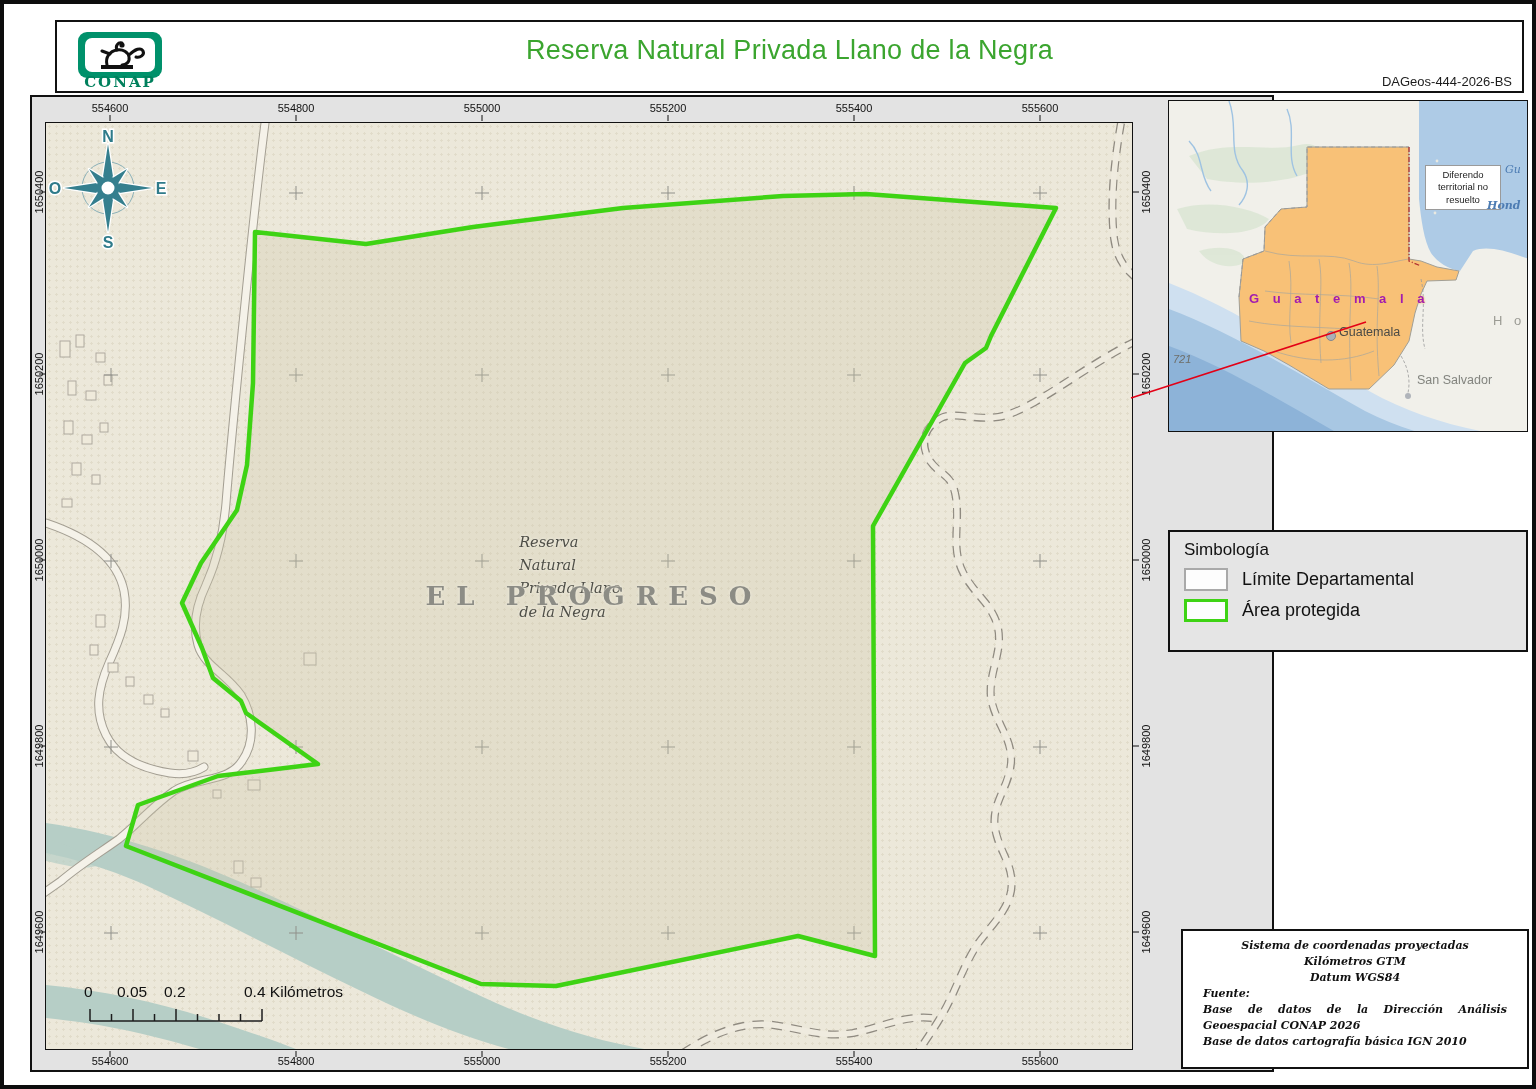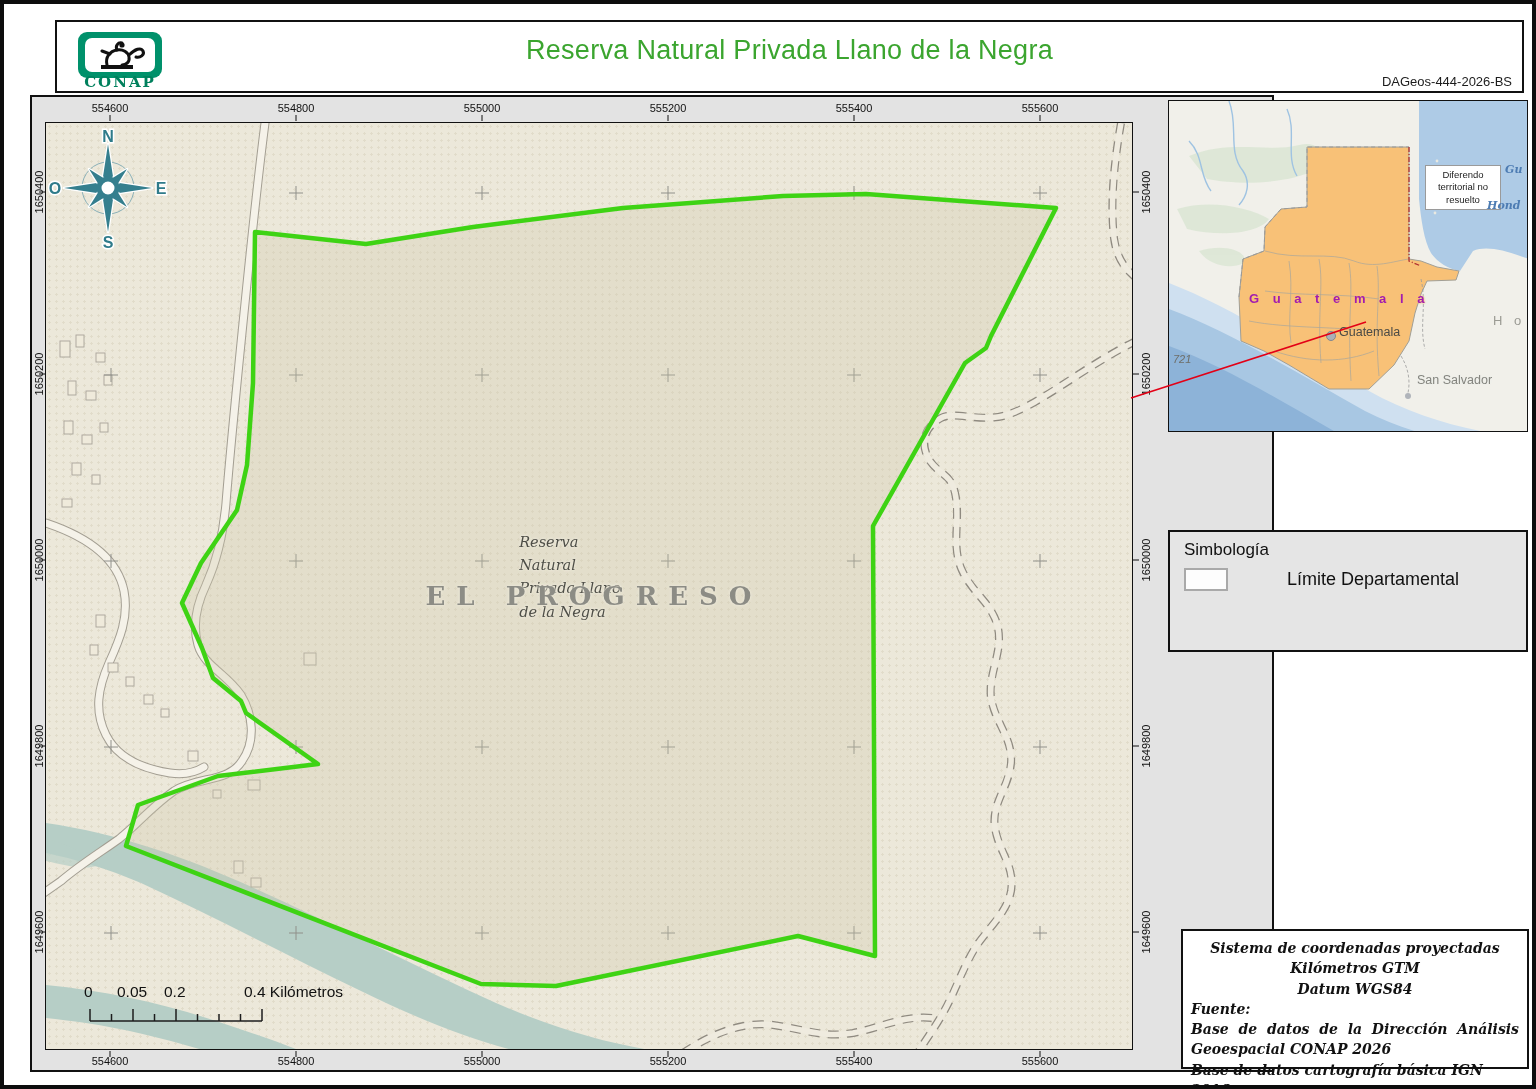--- a/index.html
+++ b/index.html
@@ -57,37 +57,37 @@
   .inset-city2{position:absolute;left:248px;top:272px;font-size:12.5px;color:#84847e;
         text-shadow:0 0 2px #eceeea,0 0 2px #eceeea;}
   .inset-city2-dot{position:absolute;left:236px;top:292px;width:6px;height:6px;border-radius:50%;
         background:#b0b4ba;}
   .note-box{position:absolute;left:256px;top:64px;width:70px;background:#fff;
         border:1px solid #9a9a9a;padding:3px 2px;text-align:center;
         font-size:9.5px;line-height:1.3;color:#1c1c1c;}
   .inset-721{position:absolute;left:4px;top:252px;font-style:italic;font-size:11px;color:#6e6e68;}
   .inset-hond{position:absolute;left:318px;top:98px;font-style:italic;font-weight:bold;
         font-size:11px;color:#4d7cb3;font-family:"DejaVu Serif",serif;}
-  .inset-gu{position:absolute;left:336px;top:62px;font-style:italic;font-weight:bold;
+  .inset-gu{position:absolute;left:336px;top:62px;font-style:italic;font-weight:normal;
         font-size:11px;color:#4d7cb3;font-family:"DejaVu Serif",serif;}
   .inset-ho{position:absolute;left:324px;top:212px;font-size:13px;letter-spacing:4px;color:#9b9b94;}
   
   .legend-box{position:absolute;left:1164px;top:526px;width:360px;height:122px;
         background:#e5e5e5;border:2px solid #111;box-sizing:border-box;padding:8px 14px;}
   .legend-title{font-size:17px;color:#111;margin-bottom:8px;}
-  .legend-row{display:flex;align-items:center;margin-bottom:8px;gap:45px;}
+  .legend-row{display:flex;align-items:center;margin-bottom:8px;}
   .legend-swatch{width:44px;height:23px;background:#fdfdfd;box-sizing:border-box;margin-right:14px;}
   .sw-gray{border:2.5px solid #a9a9a9;}
   .sw-green{border:3.5px solid #3ED314;}
   .legend-label{font-size:18px;color:#111;}
   
   .credits-box{position:absolute;left:1177px;top:925px;width:348px;height:140px;
-        background:#fff;border:2px solid #111;box-sizing:border-box;padding:7px 8px;
+        background:#fff;border:2px solid #111;box-sizing:border-box;padding:7px 20px;
         font-family:"DejaVu Serif",serif;font-weight:bold;font-style:italic;
-        font-size:14px;line-height:1.45;color:#111;}
+        font-size:11px;line-height:1.45;color:#111;}
   .credits-center{text-align:center;}
   .credits-just{text-align:justify;}
   
   .leader{position:absolute;left:0;top:0;pointer-events:none;z-index:40;}
 </style>
 </head>
 <body>
 
 <div class="page">
 
@@ -339,28 +339,32 @@
     <div class="inset-gu">Gu</div>
     <div class="inset-ho">H o</div>
   </div>
 
   <div class="legend-box">
     <div class="legend-title">Simbología</div>
     <div class="legend-row">
       <div class="legend-swatch sw-gray"></div>
       <div class="legend-label">Límite Departamental</div>
     </div>
+    <div class="legend-row">
+      <div class="legend-swatch sw-green"></div>
+      <div class="legend-label">Área protegida</div>
+    </div>
   </div>
 
   <div class="credits-box">
     <div class="credits-center">Sistema de coordenadas proyectadas</div>
     <div class="credits-center">Kilómetros GTM</div>
     <div class="credits-center">Datum WGS84</div>
     <div>Fuente:</div>
     <div class="credits-just">Base de datos de la Dirección Análisis Geoespacial CONAP 2026</div>
-    <div>Base de datos cartografía básica IGN 2016</div>
+    <div>Base de datos cartografía básica IGN 2010</div>
   </div>
 
   <svg class="leader" width="1536" height="1089">
     <line x1="1362" y1="318" x2="1127" y2="394" stroke="#E30016" stroke-width="1.6"></line>
   </svg>
 
 </div>
 
 </body></html>

